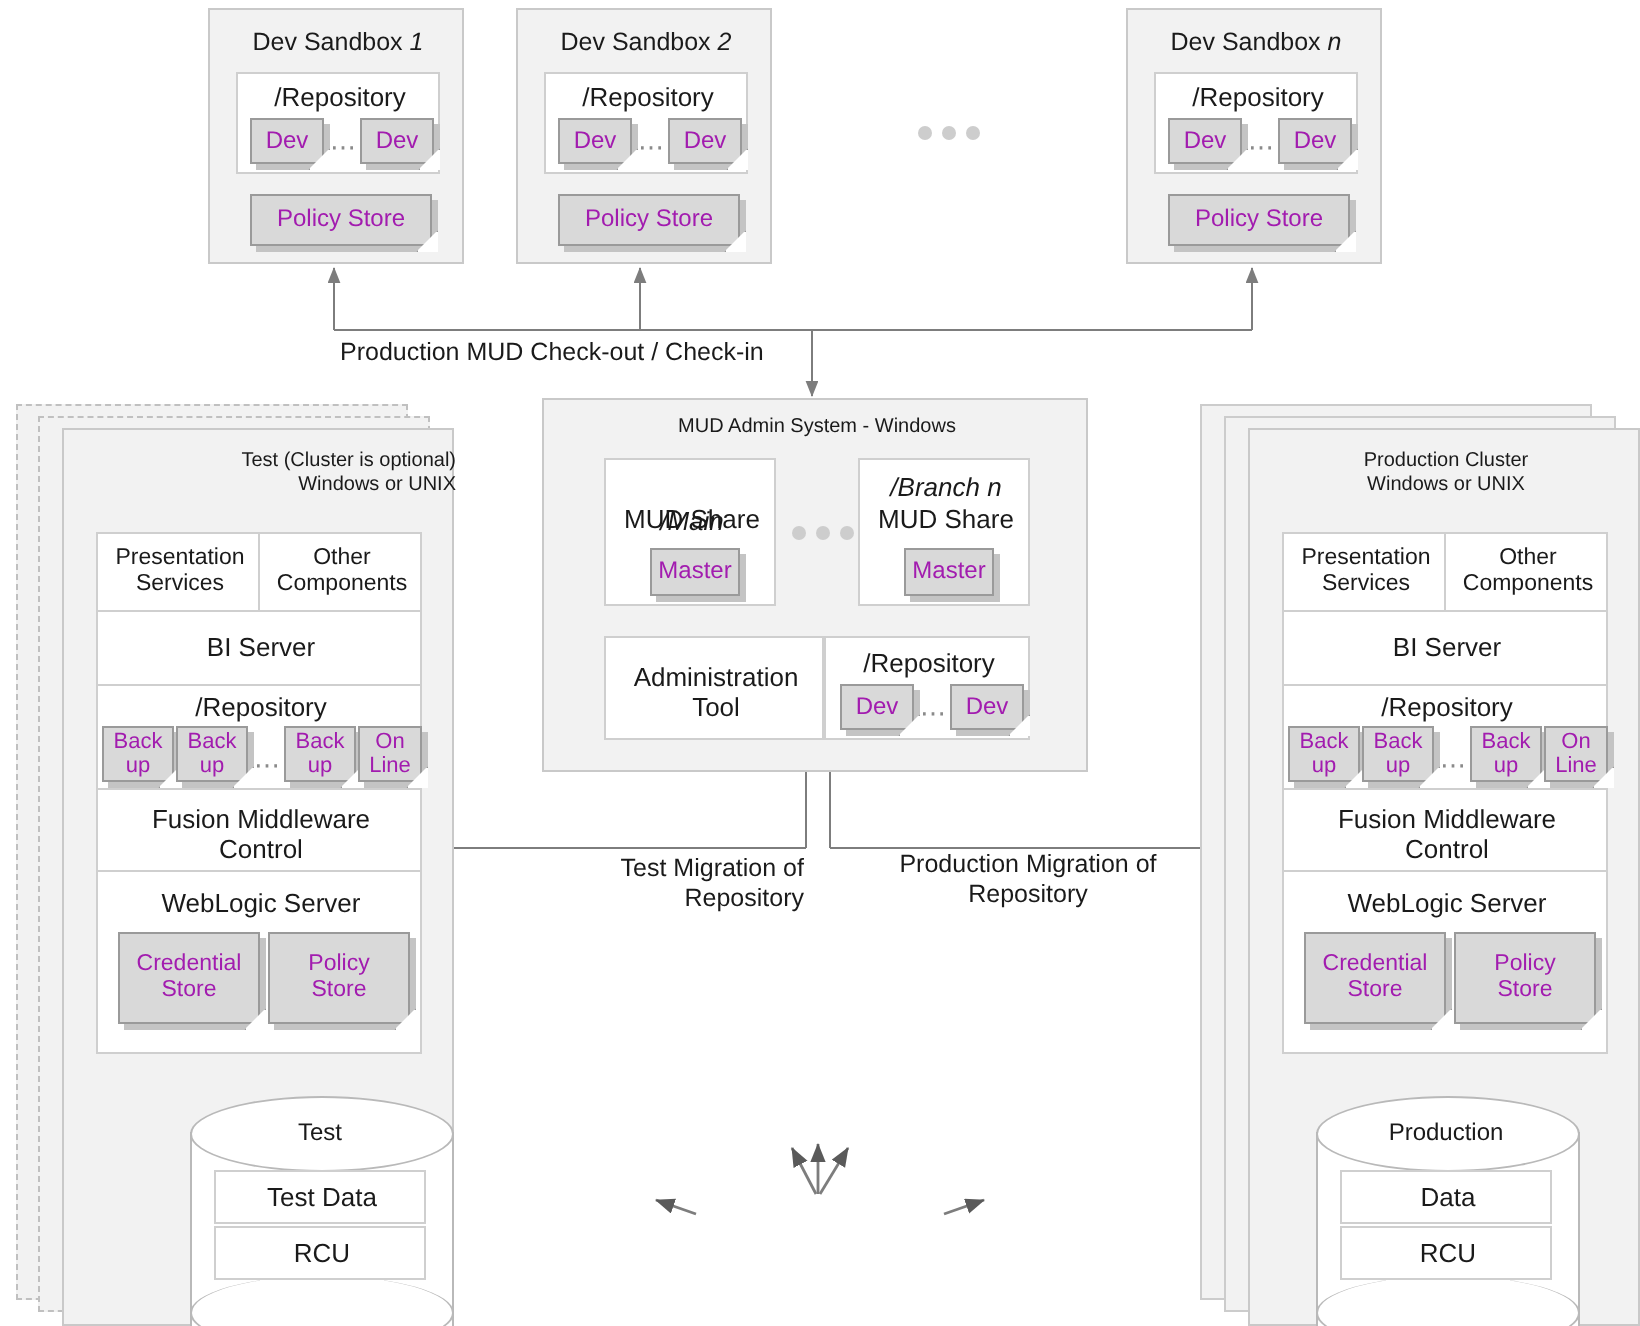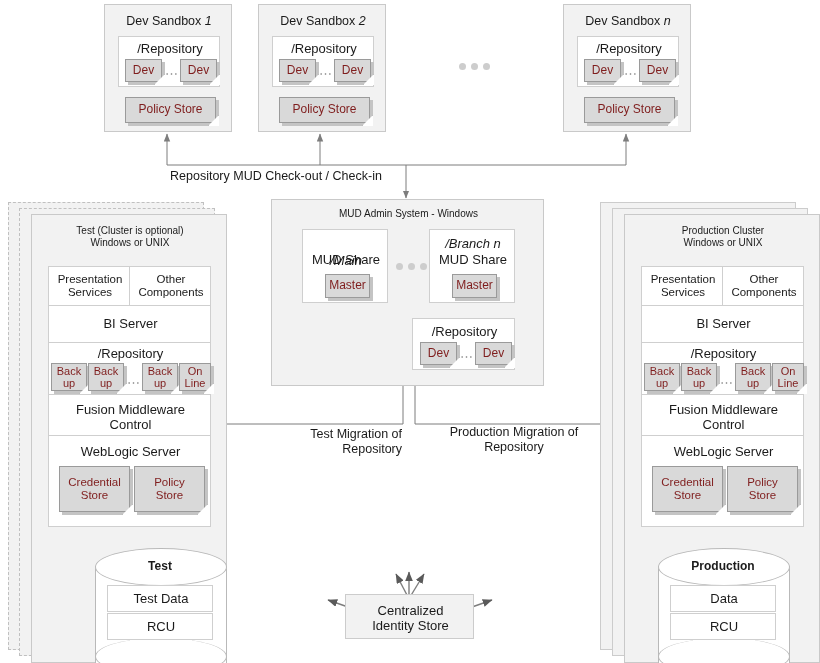--- a/index.html
+++ b/index.html
@@ -62,21 +62,21 @@
     position: absolute;
     background: #d9d9d9;
     border: 1px solid #9a9a9a;
     box-shadow: 3px 3px 0 0 #c4c4c4;
     display: flex;
     align-items: center;
     justify-content: center;
     text-align: center;
     font-size: 12px;
     line-height: 1.1;
-    color: #7f1d1d;
+    color: #a21caf;
     white-space: pre-line;
   }
   .doc::after {
     content: "";
     position: absolute;
     right: -4px;
     bottom: -4px;
     width: 10px; height: 10px;
     background: #ffffff;
     border-left: 1px solid #9a9a9a;
@@ -117,21 +117,20 @@
   .cyl-top, .cyl-bot {
     position: absolute;
     background: #ffffff;
     border: 1px solid #b9b9b9;
     border-radius: 50%;
   }
   .cyl-label {
     position: absolute;
     text-align: center;
     font-size: 12px;
-    font-weight: bold;
   }
   svg.ov { position: absolute; left: 0; top: 0; overflow: visible; }
 </style>
 </head>
 <body>
 
 <div id="canvas">
 
   <svg class="ov" width="820" height="663">
     <defs>
@@ -212,21 +211,21 @@
     <div class="t ttl-i" style="left:0; top:9px; width:128px;"><span>Dev Sandbox </span><span class="it">n</span></div>
     <div class="abs whitebox" style="left:13px; top:31px; width:102px; height:51px;">
       <div class="t lbl" style="left:0; top:4px; width:102px;">/Repository</div>
       <div class="doc" style="left:6px; top:22px; width:35px; height:21px;">Dev</div>
       <div class="dotsm" style="left:46px; top:30px;">⋯</div>
       <div class="doc" style="left:61px; top:22px; width:35px; height:21px;">Dev</div>
     </div>
     <div class="doc" style="left:20px; top:92px; width:89px; height:24px;">Policy Store</div>
   </div>
 
-  <div class="t note" style="left:170px; top:169px; width:260px; text-align:left;">Repository MUD Check-out / Check-in</div>
+  <div class="t note" style="left:170px; top:169px; width:260px; text-align:left;">Production MUD Check-out / Check-in</div>
 
   <div class="abs panel" style="left:271px; top:199px; width:273px; height:187px;">
     <div class="t ttl" style="left:0; top:8px; width:273px;">MUD Admin System - Windows</div>
 
     <div class="abs whitebox" style="left:30px; top:29px; width:86px; height:74px;">
       <div class="t lbl it" style="left:0; top:23px; width:86px;">/Main</div>
       <div class="t lbl" style="left:0; top:22px; width:86px;">MUD Share</div>
       <div class="doc plain" style="left:22px; top:44px; width:43px; height:22px; background:#d9d9d9;">Master</div>
     </div>
 
@@ -235,39 +234,43 @@
         <i></i>
         <i></i>
     </div>
 
     <div class="abs whitebox" style="left:157px; top:29px; width:86px; height:74px;text-decoration:underline;">
       <div class="t lbl it" style="left:0; top:6px; width:86px;">/Branch n</div>
       <div class="t lbl" style="left:0; top:22px; width:86px;">MUD Share</div>
       <div class="doc plain" style="left:22px; top:44px; width:43px; height:22px; background:#d9d9d9;">Master</div>
     </div>
 
+    <div class="abs whitebox" style="left:30px; top:118px; width:110px; height:52px;">
+      <div class="t lbl" style="left:0; top:12px; width:110px;">Administration
+Tool</div>
+    </div>
 
     <div class="abs whitebox" style="left:140px; top:118px; width:103px; height:52px;">
       <div class="t lbl" style="left:0; top:5px; width:103px;">/Repository</div>
       <div class="doc" style="left:7px; top:23px; width:35px; height:21px;">Dev</div>
       <div class="dotsm" style="left:47px; top:31px;">⋯</div>
       <div class="doc" style="left:62px; top:23px; width:35px; height:21px;">Dev</div>
     </div>
   </div>
 
   <div class="t note" style="left:232px; top:427px; width:170px;text-align:right;">Test Migration of
 Repository</div>
   <div class="t note" style="left:424px; top:425px; width:180px;">Production Migration of
 Repository</div>
 
   <div class="abs panel-stack-dashed" style="left:8px; top:202px; width:196px; height:448px;"></div>
   <div class="abs panel-stack-dashed" style="left:19px; top:208px; width:196px; height:448px;"></div>
 
   <div class="abs panel" style="left:31px; top:214px; width:196px; height:449px;">
-    <div class="t ttl" style="left:0; top:10px; width:196px;">Test (Cluster is optional)
+    <div class="t ttl" style="left:0; top:10px; width:196px;text-align:right;">Test (Cluster is optional)
 Windows or UNIX</div>
 
     <div class="abs whitebox" style="left:16px; top:51px; width:82px; height:40px;">
       <div class="t lbl-sm" style="left:0; top:6px; width:82px;">Presentation
 Services</div>
     </div>
     <div class="abs whitebox" style="left:97px; top:51px; width:82px; height:40px;">
       <div class="t lbl-sm" style="left:0; top:6px; width:82px;">Other
 Components</div>
     </div>
@@ -365,18 +368,14 @@
     <div class="cyl-bot" style="left:33px; top:423px; width:130px; height:36px; border-top:none; background:transparent;"></div>
     <div class="cyl-label" style="left:33px; top:344px; width:130px;">Production</div>
     <div class="abs whitebox" style="left:45px; top:370px; width:106px; height:27px;">
       <div class="t lbl" style="left:0; top:5px; width:106px;">Data</div>
     </div>
     <div class="abs whitebox" style="left:45px; top:398px; width:106px; height:27px;">
       <div class="t lbl" style="left:0; top:5px; width:106px;">RCU</div>
     </div>
   </div>
 
-  <div class="abs plainbox" style="left:345px; top:594px; width:129px; height:45px;">
-    <div class="t lbl" style="left:0; top:8px; width:129px;">Centralized
-Identity Store</div>
-  </div>
 
 </div>
 
 </body></html>

